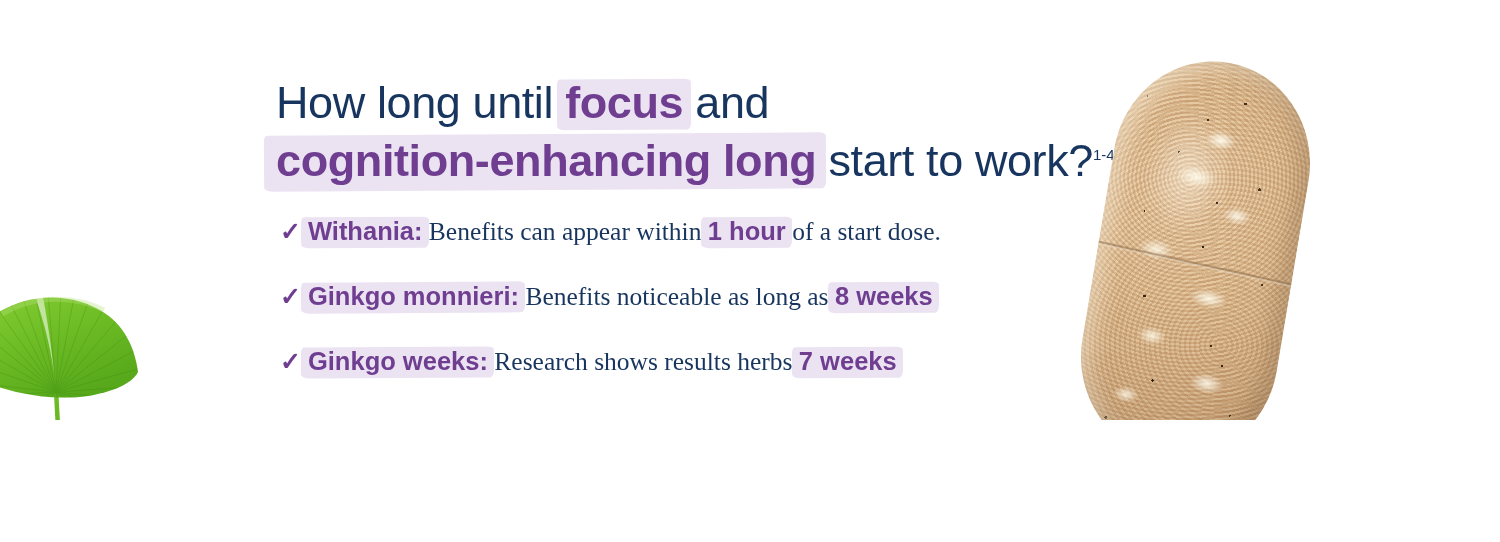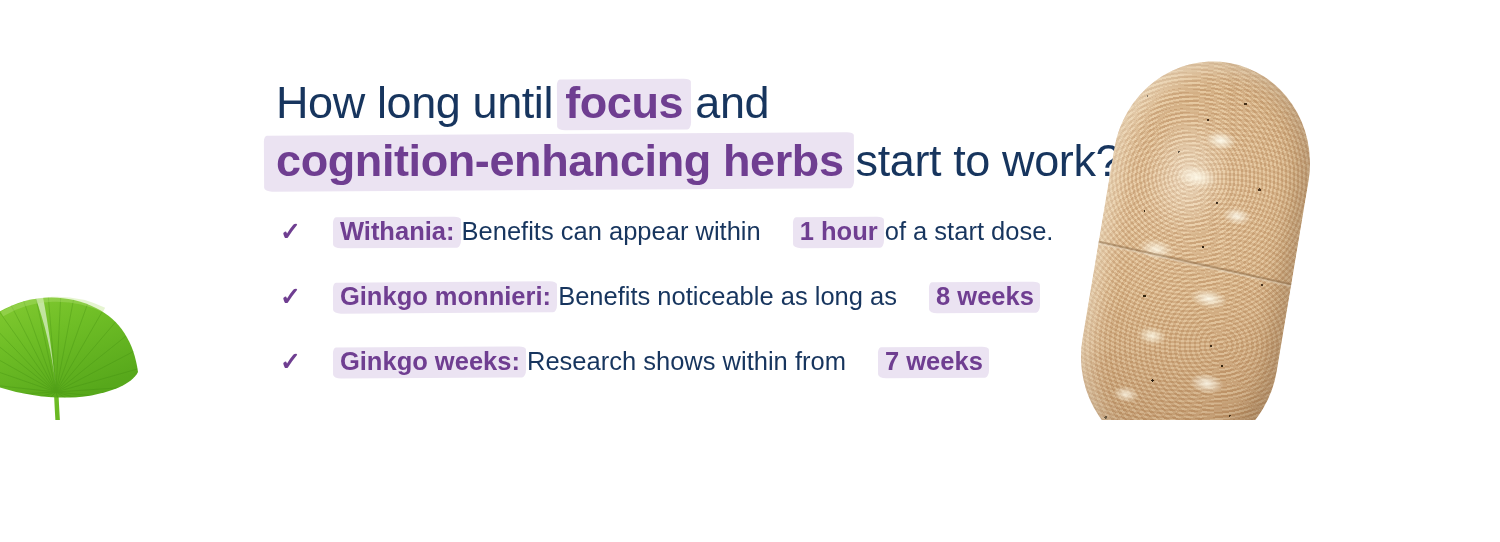--- a/index.html
+++ b/index.html
@@ -90,28 +90,28 @@
     height: 65px;
     white-space: nowrap;
   }
   .check {
     color: #6F3E91;
     font-weight: 700;
     font-size: 25px;
     margin-right: 7px;
     display: inline-block;
   }
-  .bullet .hl { font-weight: 700; margin-left: 32px; }
+  .bullet .hl { font-weight: 700; }
   .bullet .hl::before {
     left: -7px;
     right: -6px;
     top: 0px;
     bottom: -3px;
   }
-  .bullet .tail { color: #17355E; }
+  .bullet .tail { color: #17355E; font-family: Liberation Serif, serif; }
 
   
   .tablet-wrap {
     position: absolute;
     left: 1083px;
     top: 52px;
     width: 232px;
     height: 420px;
   }
   .tablet-shadow {
@@ -321,34 +321,34 @@
       </g>
     </svg>
   </div>
 
   <div class="content">
     <h1 class="headline">
       <span class="line1">
         <span>How long until </span><span class="hl">focus</span><span> and</span>
       </span>
       <span class="line2">
-        <span class="hl big">cognition-enhancing herbs</span><span> start to work?</span><sup class="supref">1-4</sup>
+        <span class="hl big">cognition-enhancing long</span><span> start to work?</span><sup class="supref">1-4</sup>
       </span>
     </h1>
   </div>
 
   <ul class="bullets">
     <li class="bullet">
       <span class="check">✓</span><span class="hl">Withania:</span><span class="tail"> Benefits can appear within </span><span class="hl">1 hour</span><span class="tail"> of a start dose.</span>
     </li>
     <li class="bullet">
       <span class="check">✓</span><span class="hl">Ginkgo monnieri:</span><span class="tail"> Benefits noticeable as long as </span><span class="hl">8 weeks</span><span class="tail">.</span>
     </li>
     <li class="bullet">
-      <span class="check">✓</span><span class="hl">Ginkgo weeks:</span><span class="tail"> Research shows within from </span><span class="hl">7 weeks</span><span class="tail">.</span>
+      <span class="check">✓</span><span class="hl">Ginkgo weeks:</span><span class="tail"> Research shows results herbs </span><span class="hl">7 weeks</span><span class="tail">.</span>
     </li>
   </ul>
 
   <div class="tablet-wrap">
     <div class="tablet-shadow"></div>
     <div class="tablet">
       <div class="tablet-gloss"></div>
       <div class="tablet-score"></div>
     </div>
   </div>

